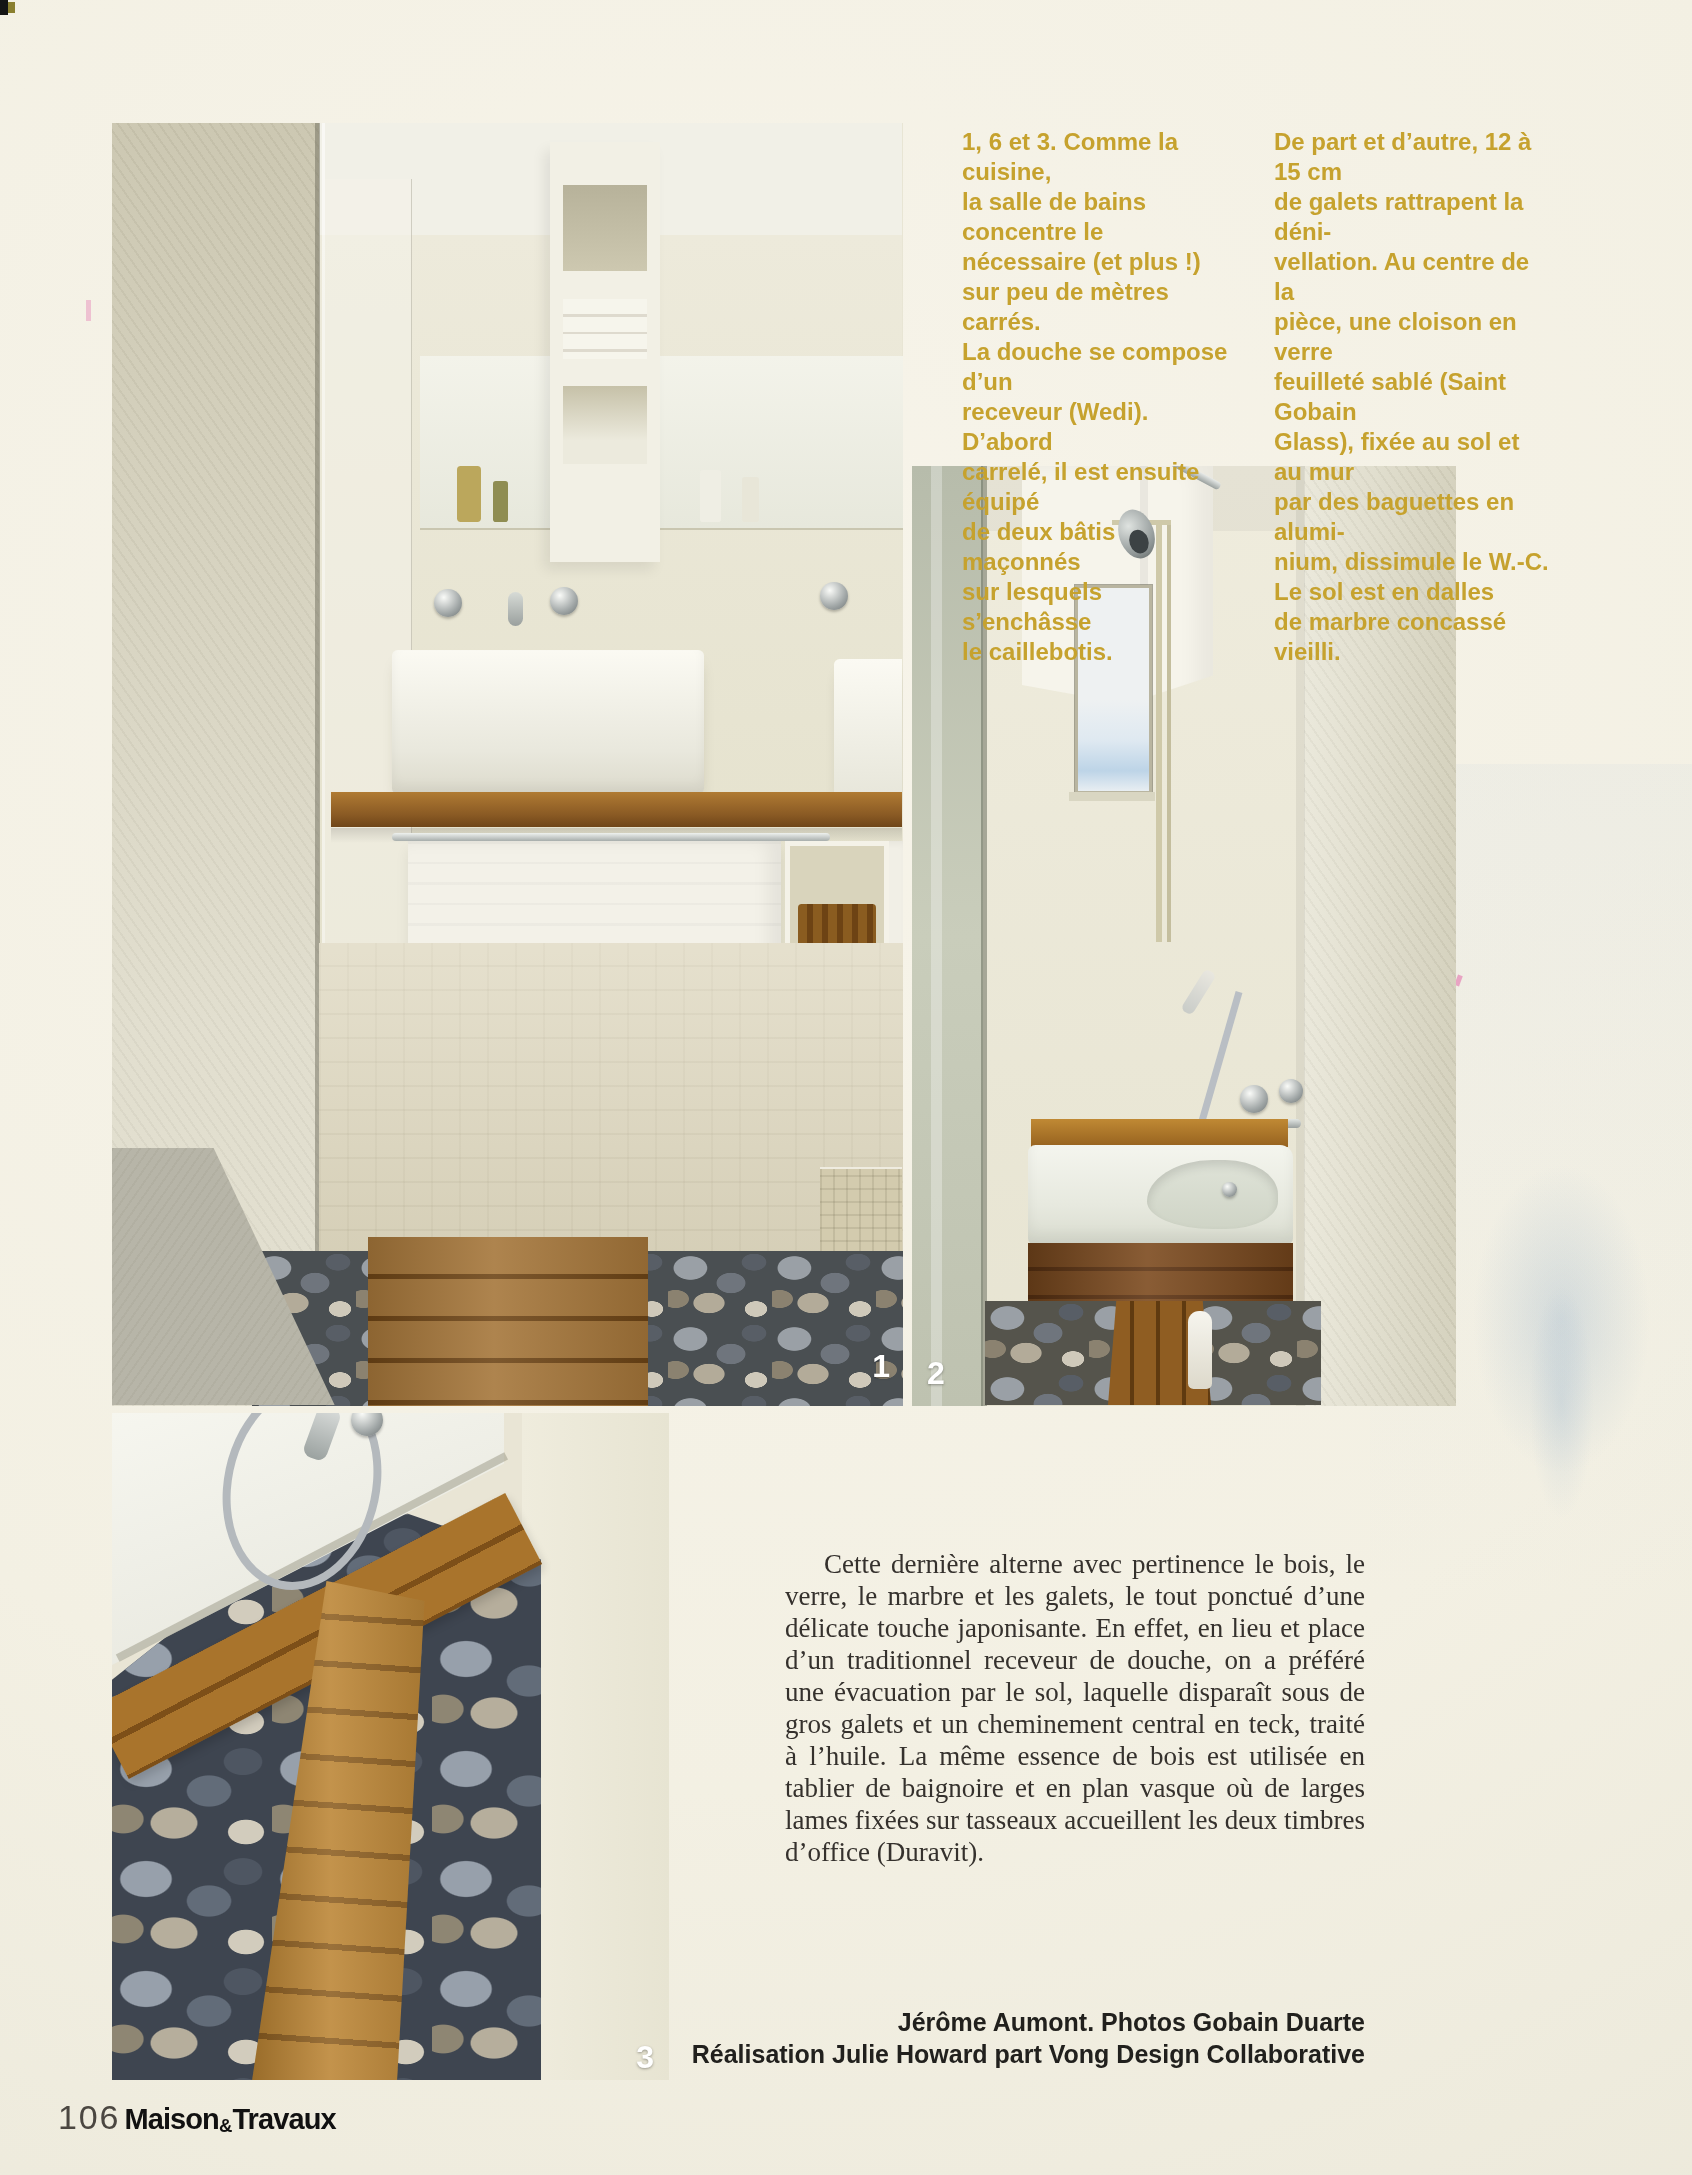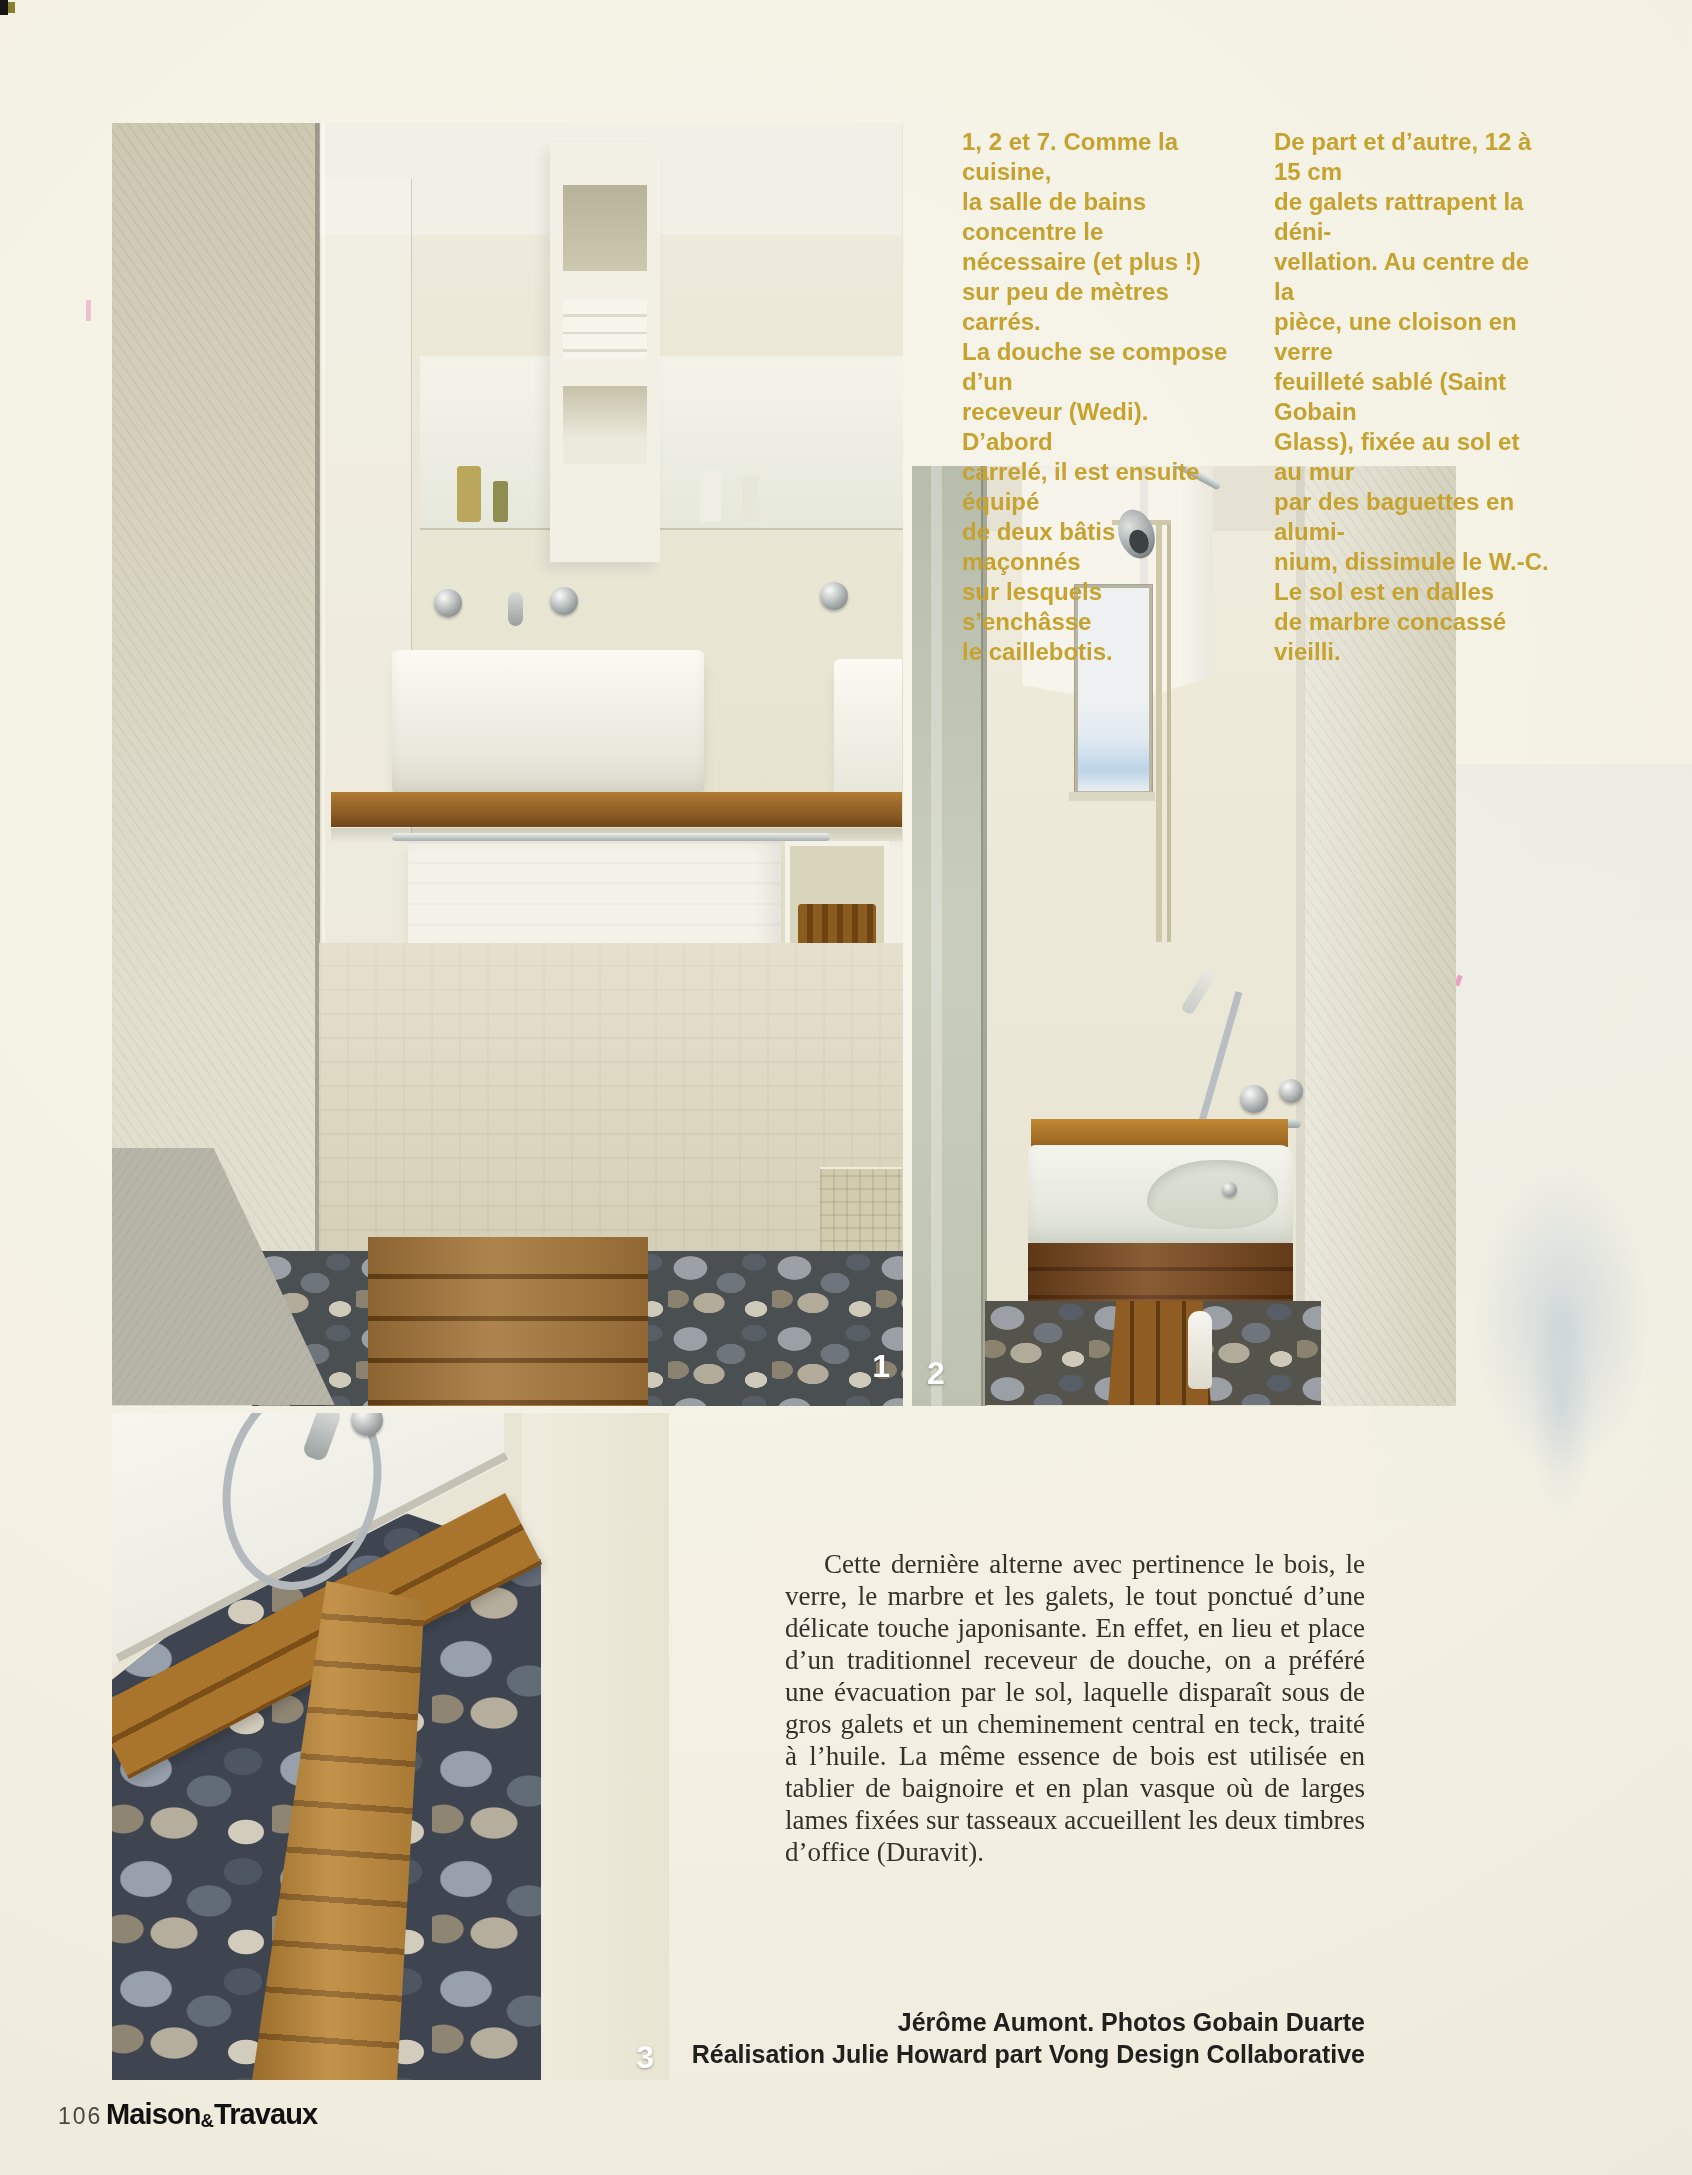--- a/index.html
+++ b/index.html
@@ -38,21 +38,21 @@
   .heading{position:absolute;left:785px;top:1492px;width:580px;margin:0;
     text-align:center;color:#c1a23a;font-weight:600;font-size:39px;line-height:45px;
     font-family:"Liberation Sans",sans-serif;}
   .bodycopy{position:absolute;left:785px;top:1548px;width:580px;
     font-family:"Liberation Serif",serif;font-size:27px;line-height:32px;
     color:#35312d;text-align:justify;}
   .bodycopy p{margin:0;text-indent:39px;}
   .credits{position:absolute;left:653px;top:2006px;width:712px;text-align:right;
     font-weight:bold;font-size:25px;line-height:32px;color:#21201d;}
   .footer{position:absolute;left:58px;top:2098px;color:#141210;}
-  .pageno{font-size:23px;color:#4b4741;letter-spacing:1.9px;}
+  .pageno{font-size:34px;color:#4b4741;letter-spacing:1.9px;}
   .logo{margin-left:4px;font-weight:bold;letter-spacing:-0.9px;font-size:29px;color:#111;}
   .logo-amp{font-size:18.6px;vertical-align:-2.8px;letter-spacing:0;}
 </style>
 </head>
 <body>
 
 <div class="page">
 
   <div class="abs" style="left:0;top:0;width:8.4px;height:15px;background:#151515;"></div>
   <div class="abs" style="left:8.4px;top:1.9px;width:6.5px;height:11.2px;background:#8a7f2f;"></div>
@@ -164,21 +164,21 @@
     <div class="abs" style="left:-28px;top:183px;width:466px;height:80px;transform:rotate(-27.5deg);background-image:repeating-linear-gradient(180deg,#a9742c 0 35px,#7d4f18 35px 41px);box-shadow:0 5.6px 9.3px rgba(0,0,0,.15);"></div>
     <div class="abs" style="left:0;top:0;width:392px;height:280px;clip-path:polygon(0 0,100% 0,100% 18%,0 90%);background:linear-gradient(160deg,#f6f6ef,#e9e9e0 70%,#dfdfd4);"></div>
     <div class="abs" style="left:-18.6px;top:140px;width:438px;height:8.4px;transform:rotate(-27.5deg);background:rgba(160,158,140,.55);"></div>
     <div class="abs" style="left:112px;top:-34px;width:140px;height:196px;border:8.4px solid #b4b9bd;border-radius:50%;transform:rotate(12deg);"></div>
     <div class="abs" style="left:198px;top:-7.5px;width:24px;height:54px;background:linear-gradient(#d9dcda,#9ba2a0);border-radius:9.3px;transform:rotate(20deg);"></div>
     <div class="knob abs" style="left:239px;top:-9.3px;width:32px;height:32px;"></div>
     <div class="abs" style="left:140px;top:168px;width:196px;height:500px;clip-path:polygon(38% 0, 88% 4%, 74% 100%, 0 100%);background-image:linear-gradient(90deg, rgba(0,0,0,.18), rgba(255,255,255,.12) 40%, rgba(0,0,0,.15)),repeating-linear-gradient(184deg,#bb8433 0 41px,#8c5d1f 41px 47px);"></div>
     <div class="photo-num" style="right:15px;bottom:7.5px;">3</div>
   </div>
 
-  <div class="caption-col" style="left:962px;top:127px;">1, 2 et 7. Comme la cuisine,
+  <div class="caption-col" style="left:962px;top:127px;">1, 6 et 3. Comme la cuisine,
 la salle de bains concentre le
 nécessaire (et plus !)
 sur peu de mètres carrés.
 La douche se compose d’un
 receveur (Wedi). D’abord
 carrelé, il est ensuite équipé
 de deux bâtis maçonnés
 sur lesquels s’enchâsse
 le caillebotis.</div>
   <div class="caption-col" style="left:1274px;top:127px;">De part et d’autre, 12 à 15 cm

